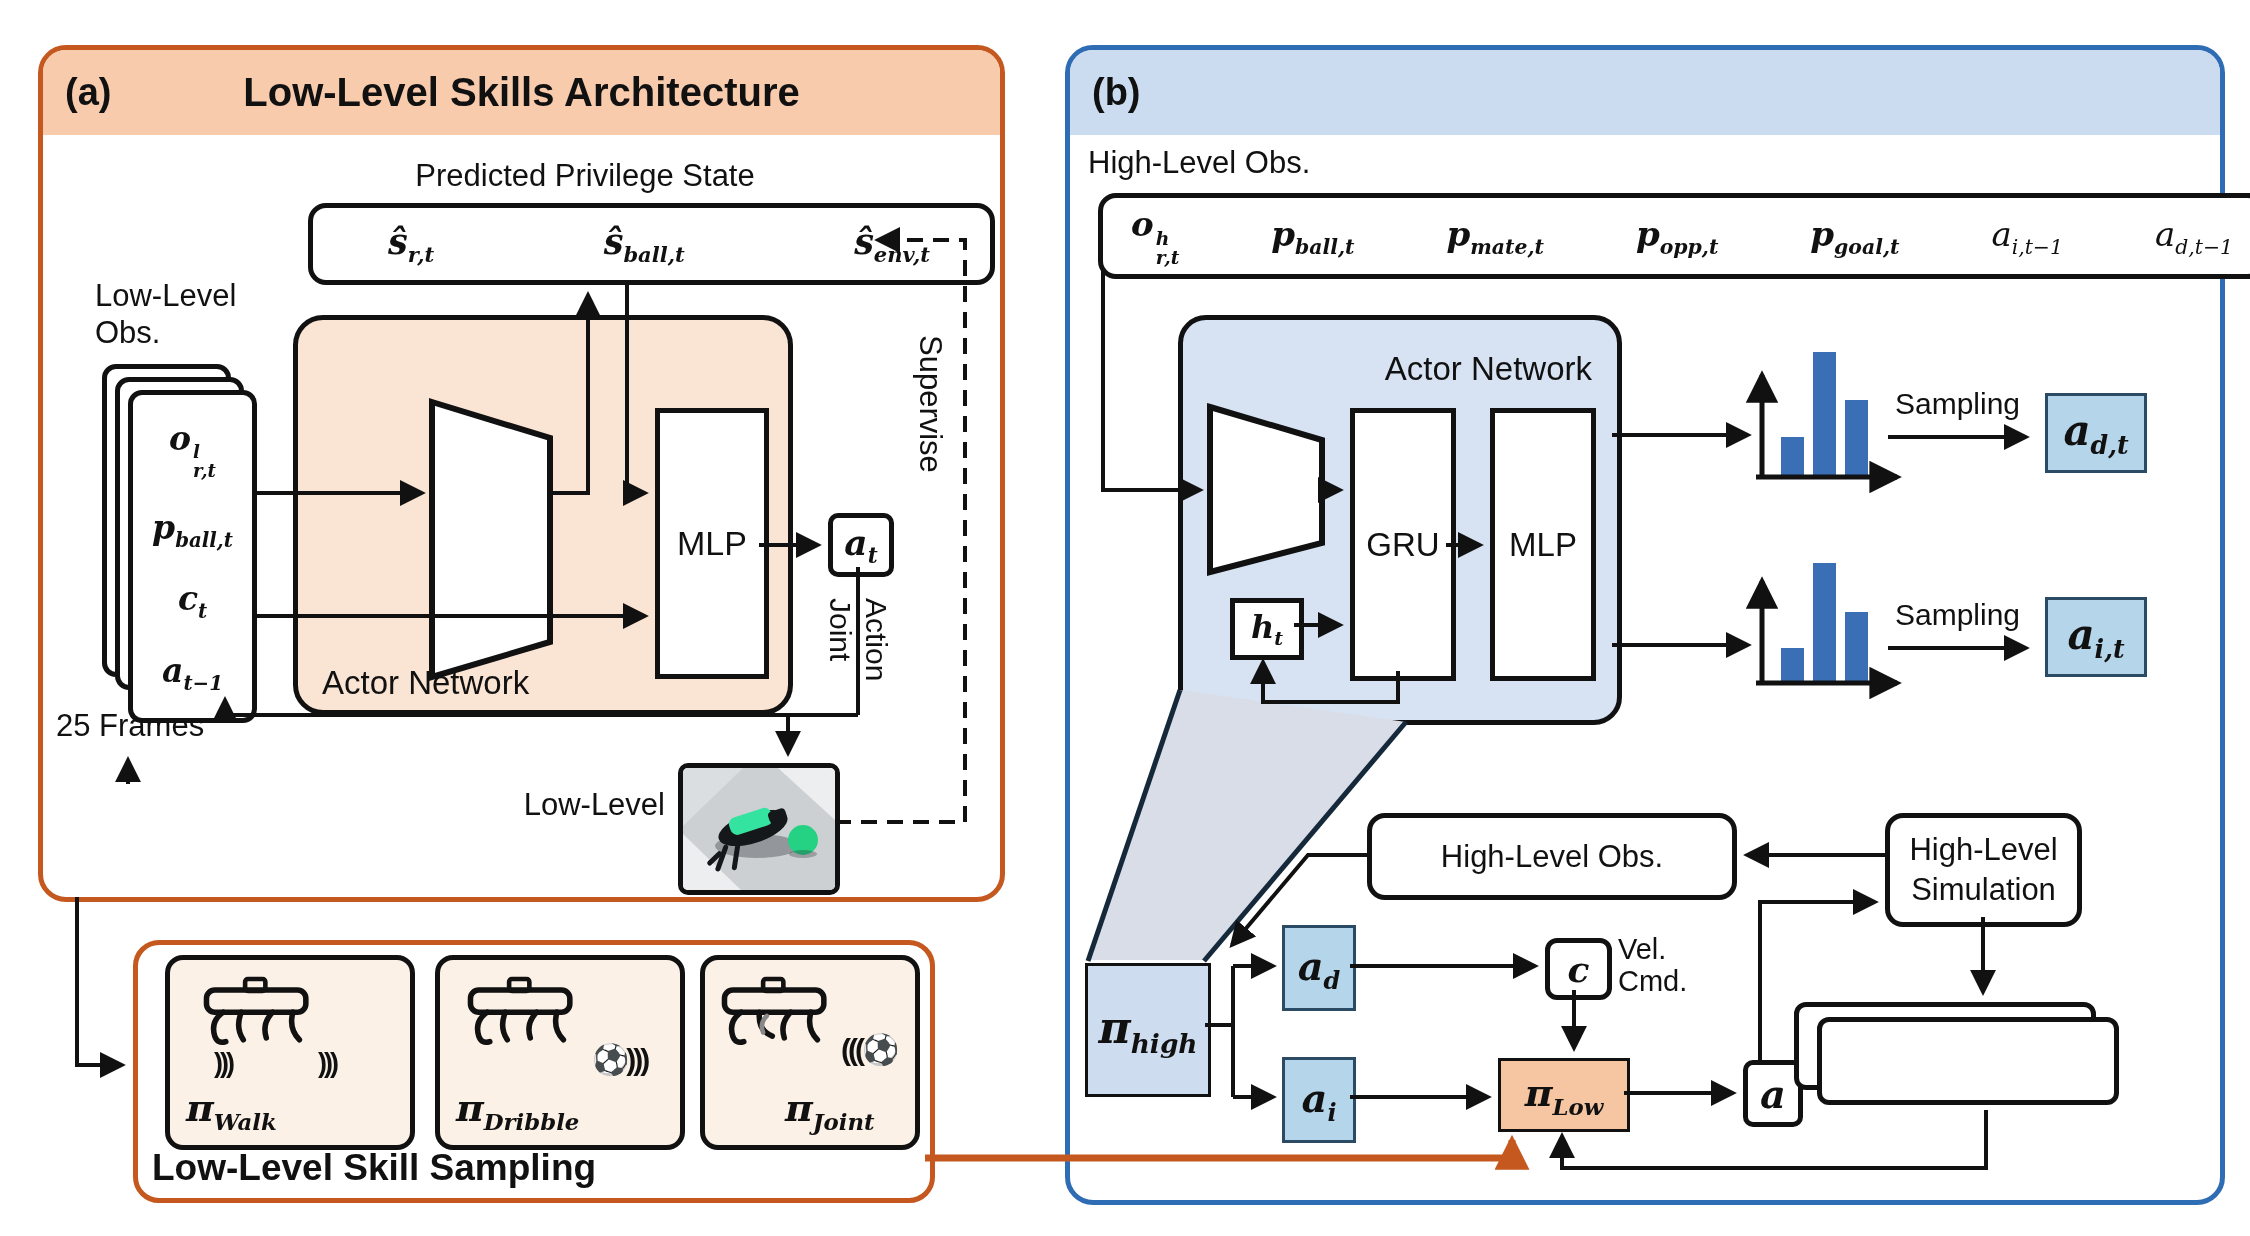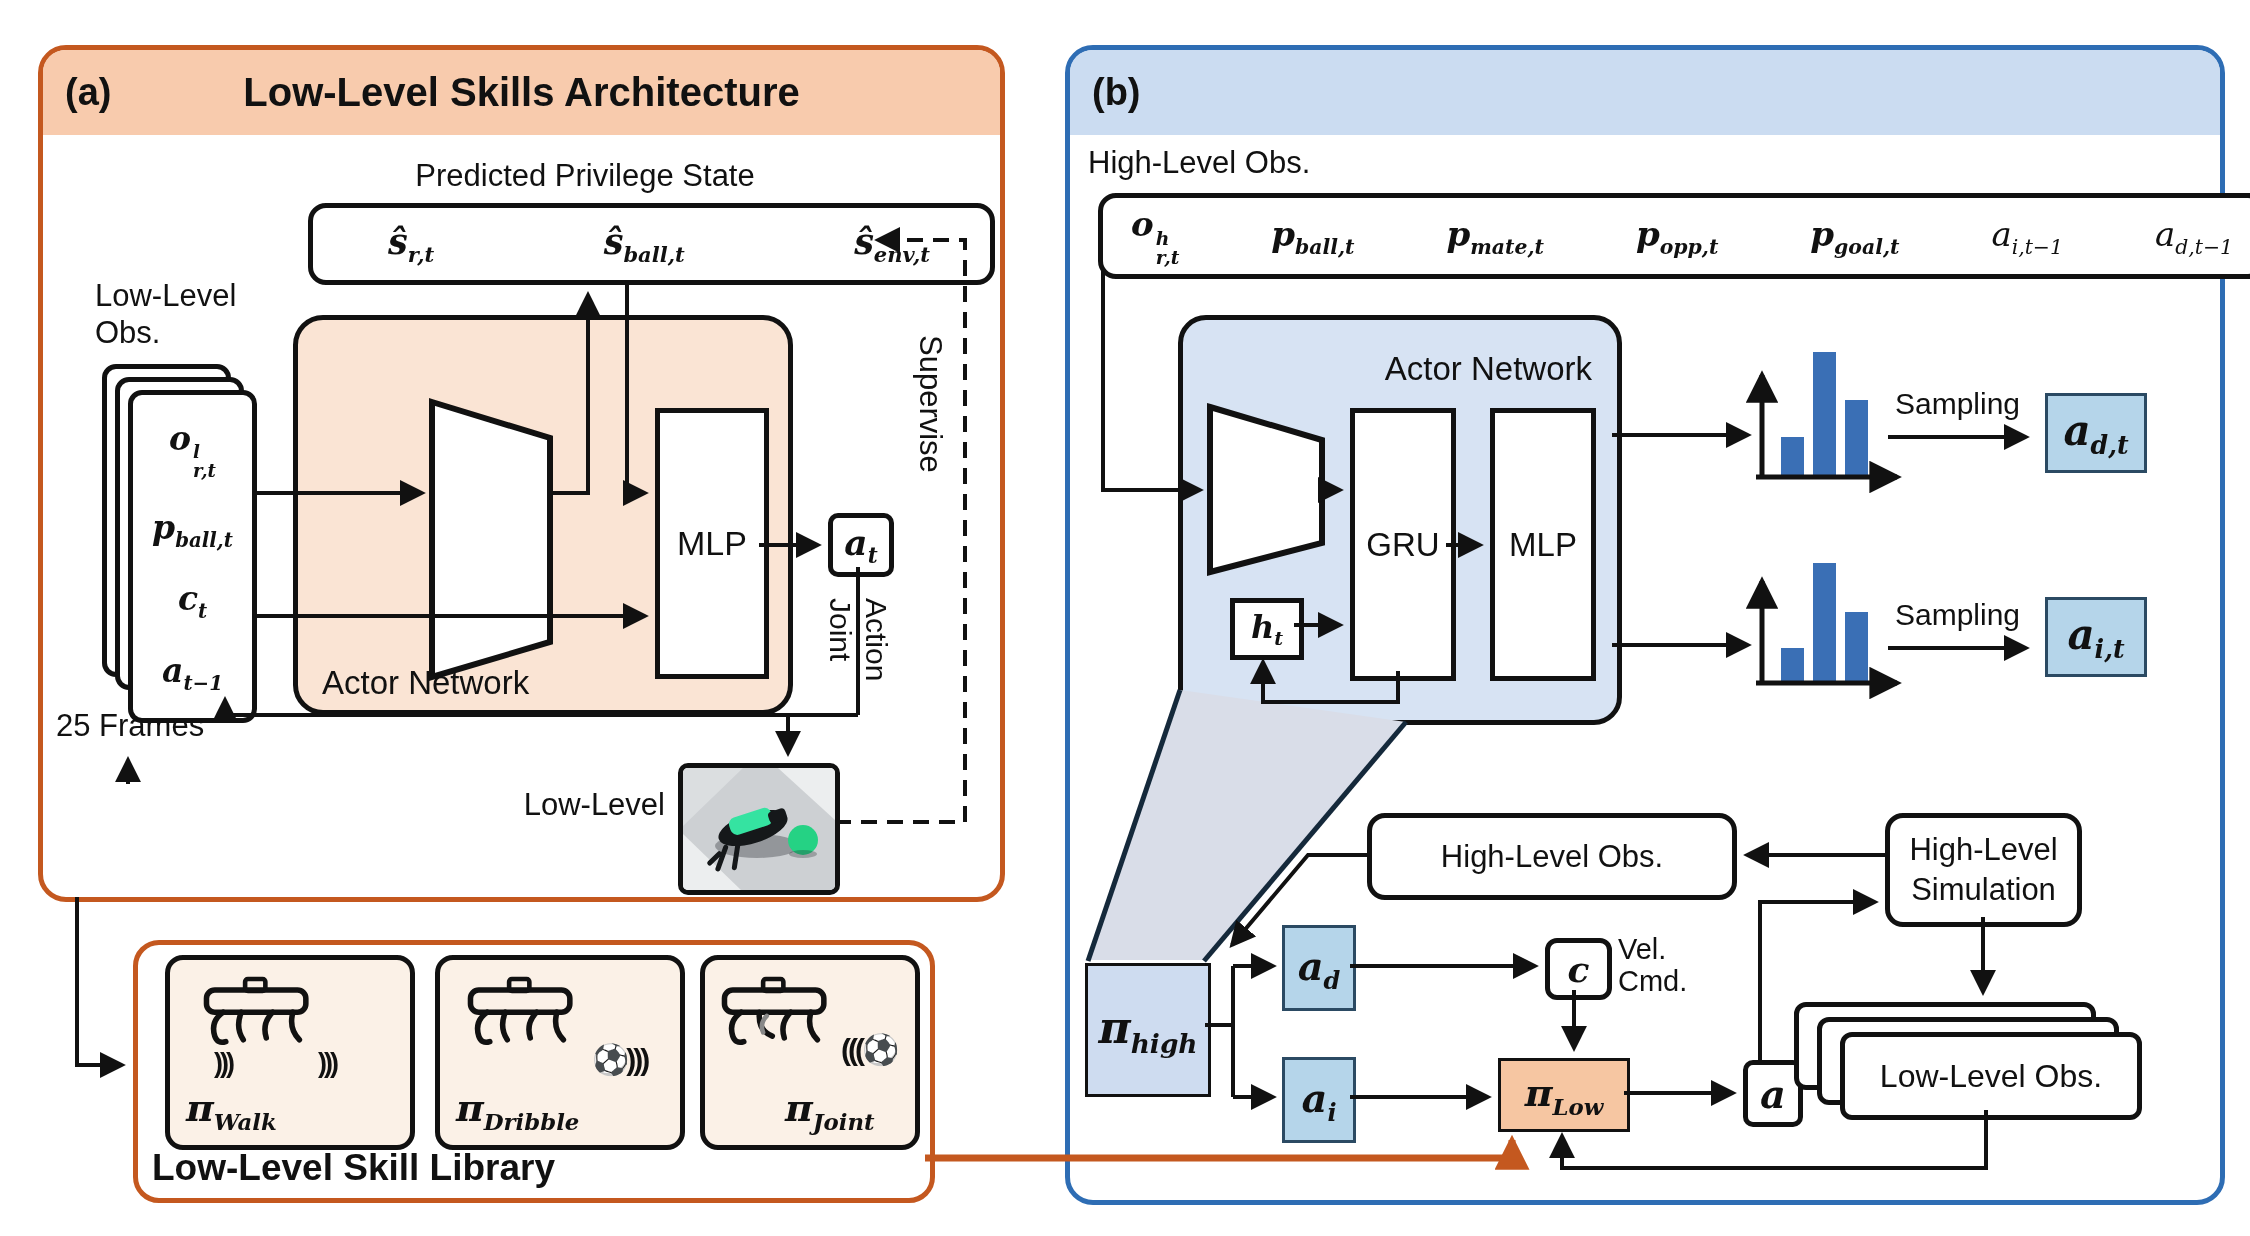--- a/index.html
+++ b/index.html
@@ -99,21 +99,21 @@
         <ellipse cx="70" cy="60" rx="36" ry="15" fill="#15181a"></ellipse>
         <rect x="48" y="44" width="44" height="18" rx="7" fill="var(--robot_teal)"></rect>
         <rect x="88" y="50" width="18" height="12" rx="4" fill="#15181a"></rect>
       </g>
       <circle cx="120" cy="72" r="15" fill="var(--robot_ball)"></circle>
       <ellipse cx="120" cy="86" rx="14" ry="4" fill="rgba(40,44,48,0.3)"></ellipse>
     </svg>
   </div>
 
   <div class="panel" style="left:133px;top:940px;width:792px;height:253px;border-color:var(--orange);border-radius:26px;"></div>
-  <div class="label blk" style="left:152px;top:1146px;font-size:37px;font-weight:bold;">Low-Level Skill Library</div>
+  <div class="label blk" style="left:152px;top:1146px;font-size:37px;font-weight:bold;">Low-Level Skill Sampling</div>
 
   <div class="skill-card" style="left:165px;top:955px;width:240px;height:185px;background:var(--peach_card);">
     <svg width="140" height="92" viewBox="0 0 140 100" style="position:absolute;left:18px;top:8px;">
       <rect x="14" y="24" width="108" height="24" rx="9" fill="none" stroke="#111" stroke-width="6"></rect>
       <rect x="56" y="12" width="22" height="13" rx="3" fill="none" stroke="#111" stroke-width="5"></rect>
       <path d="M32 48 q-14 10 -9 26 q3 9 12 6 M52 48 q-7 16 2 30 M86 48 q-12 12 -7 28 M108 48 q-5 18 7 30" stroke="#111" stroke-width="6" fill="none" stroke-linecap="round"></path>
     </svg>
     <span style="position:absolute;left:44px;top:88px;font-size:27px;font-weight:bold;letter-spacing:-3px;">)))</span>
     <span style="position:absolute;left:148px;top:88px;font-size:27px;font-weight:bold;letter-spacing:-3px;">)))</span>
     <span class="skill-label math"><span class="mb">π</span><sub class="msub">Walk</sub></span>
@@ -228,23 +228,20 @@
     <span style="font-size:31px;">High-Level Obs.</span>
   </div>
 
   <div class="bbox rbox" style="left:1885px;top:813px;width:187px;height:104px;display:flex;flex-direction:column;align-items:center;justify-content:center;line-height:1.3;">
     <div style="font-size:31px;">High-Level</div>
     <div style="font-size:31px;">Simulation</div>
   </div>
 
   <div class="card" style="left:1794px;top:1002px;width:292px;height:78px;border-radius:12px;"></div>
   <div class="card" style="left:1817px;top:1017px;width:292px;height:78px;border-radius:12px;"></div>
-  <div class="card" style="left:1840px;top:1032px;width:292px;height:78px;border-radius:12px;display:flex;align-items:center;justify-content:center;">
-    <span style="font-size:32px;">Low-Level Obs.</span>
-  </div>
 
   <svg class="layer" width="2250" height="1236" viewBox="0 0 2250 1236">
     <defs>
       <marker id="ab" viewBox="0 0 10 10" refX="8.5" refY="5" markerWidth="6.5" markerHeight="6.5" orient="auto-start-reverse">
         <path d="M0,0 L10,5 L0,10 z" fill="#111"></path>
       </marker>
       <marker id="ao" viewBox="0 0 10 10" refX="8.5" refY="5" markerWidth="5" markerHeight="5" orient="auto-start-reverse">
         <path d="M0,0 L10,5 L0,10 z" fill="#C4581F"></path>
       </marker>
     </defs>

